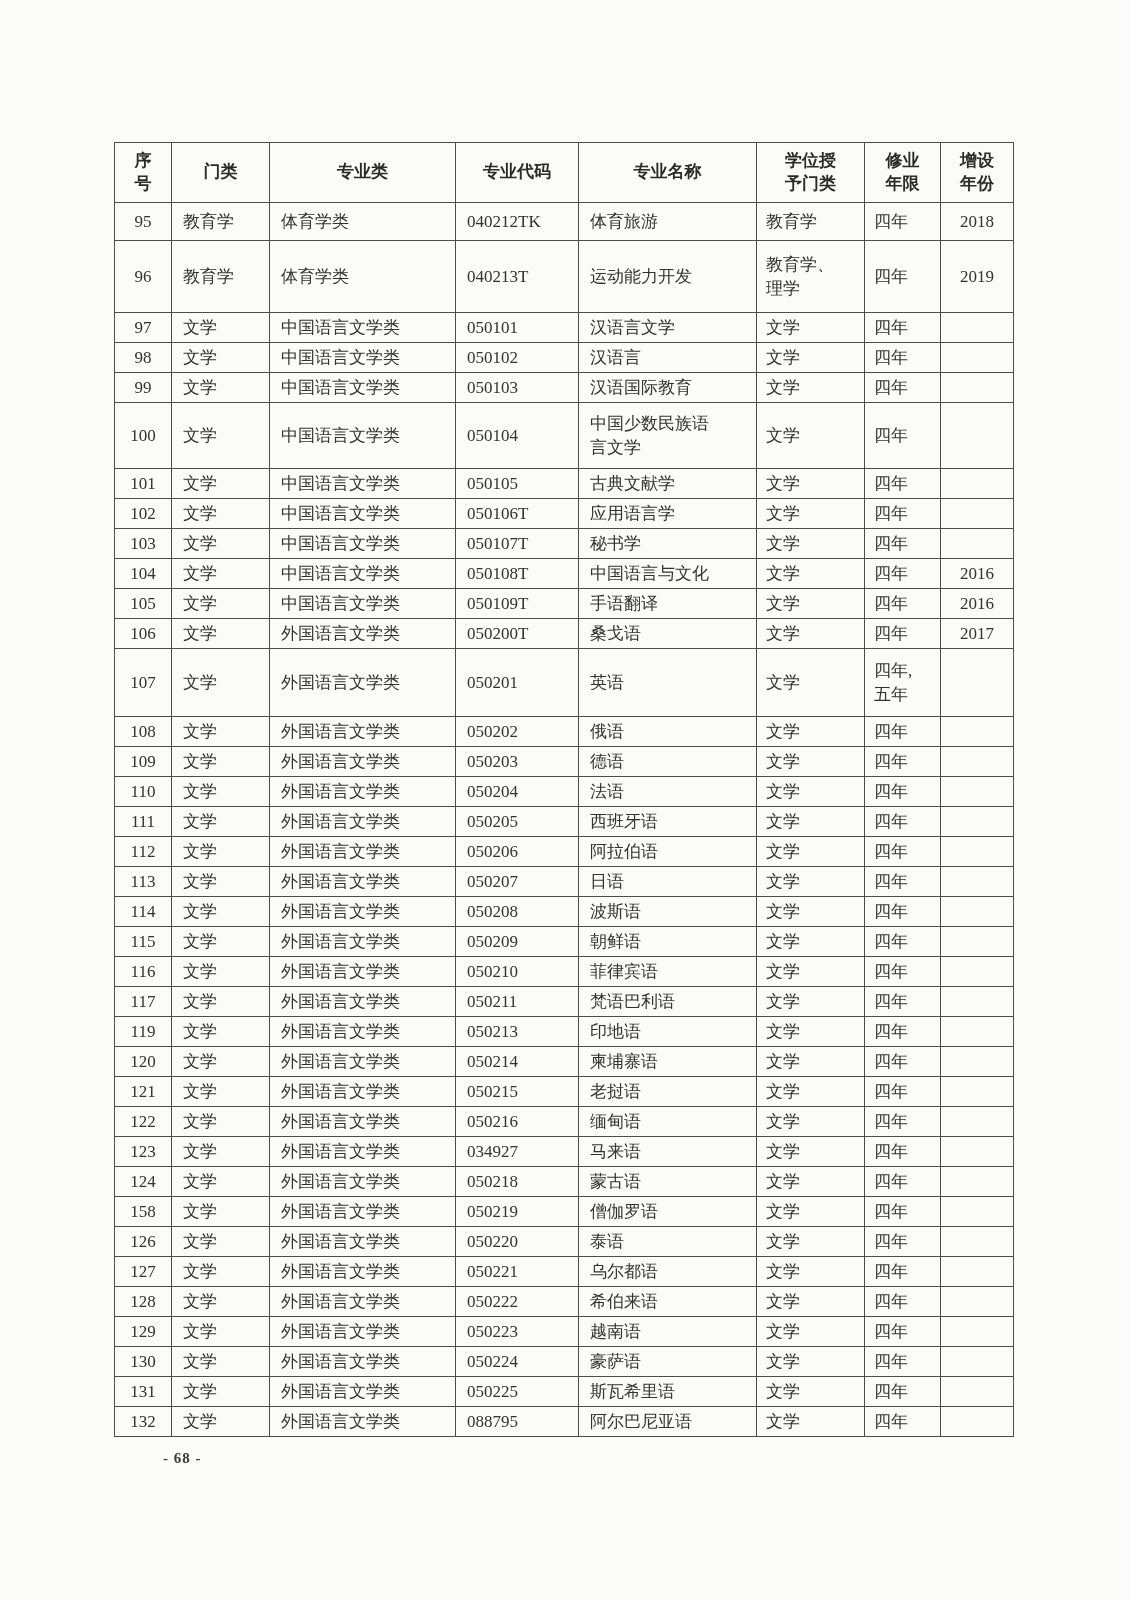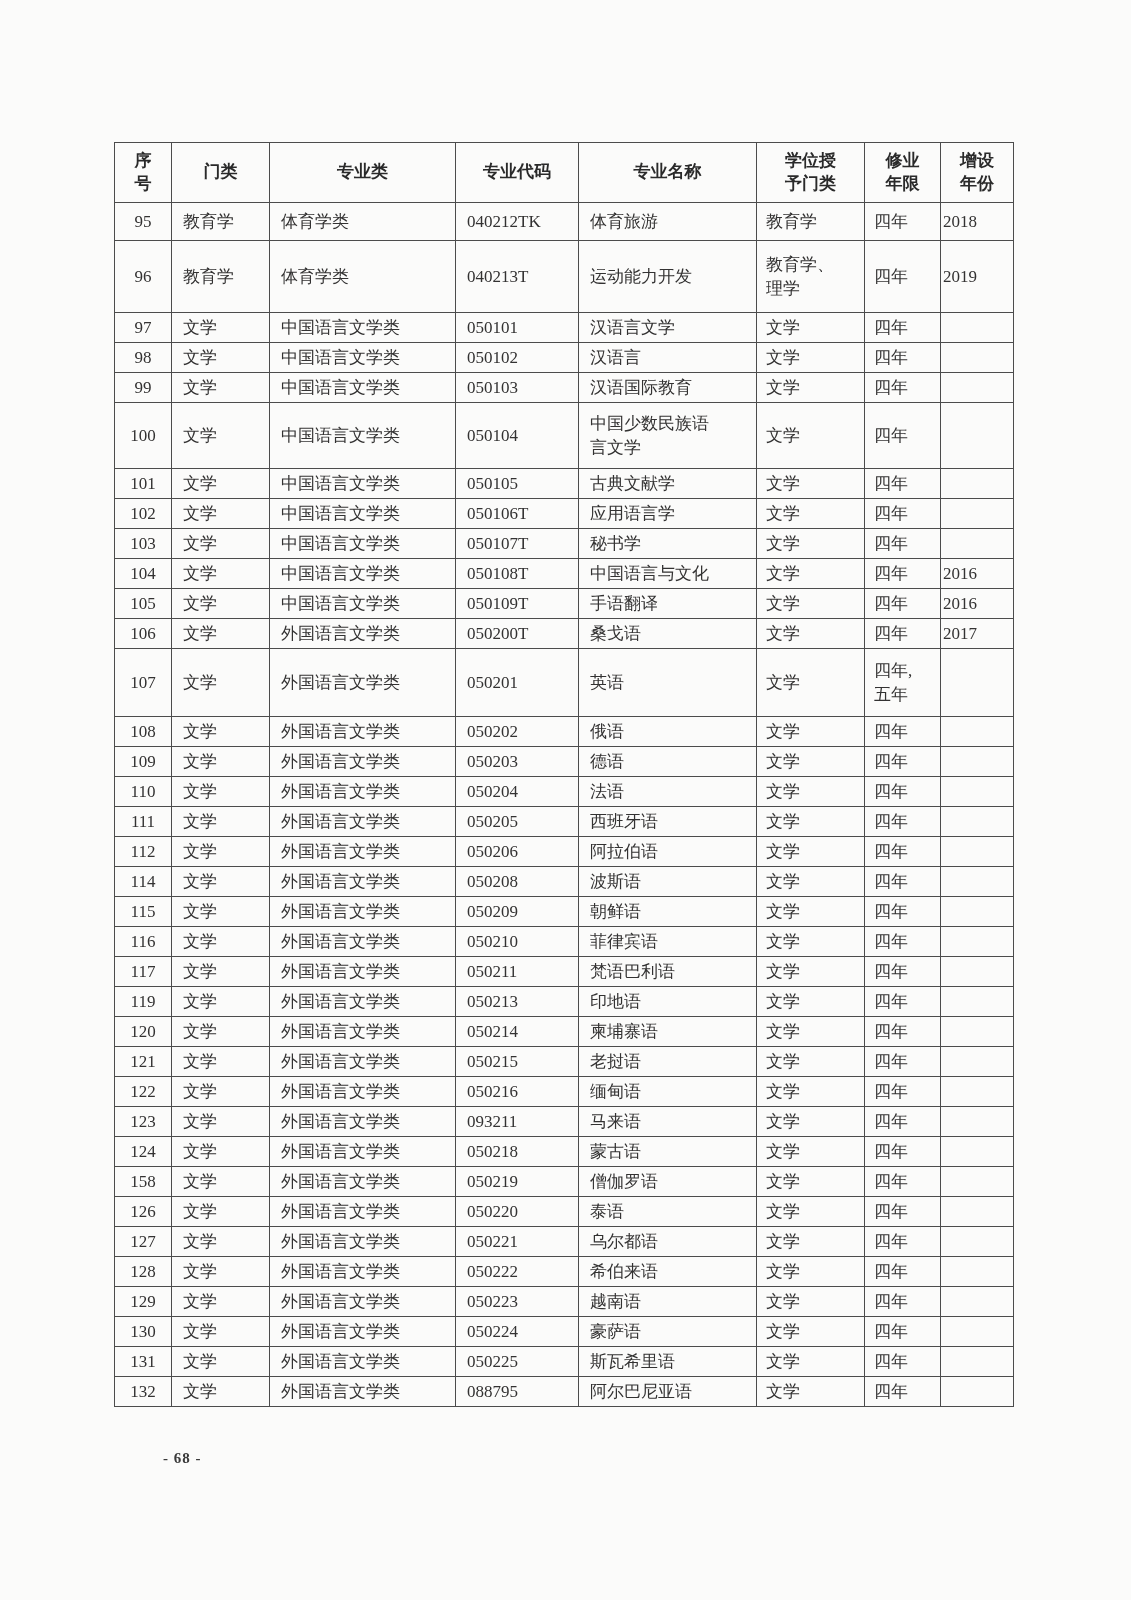--- a/index.html
+++ b/index.html
@@ -38,21 +38,21 @@
   tbody tr:nth-child(2){height:72px;}
   tbody tr:nth-child(6){height:66px;padding-left:25px;}
   tbody tr:nth-child(13){height:68px;}
   table.catalog td{
     line-height:1.4;
     padding:2px 6px 2px 11px;
     text-align:left;
     color:#333232;
   }
   table.catalog td.c0{text-align:center;padding:2px 2px;}
-  table.catalog td.c7{text-align:left;padding:2px 2px;}
+  table.catalog td.c7{text-align:center;padding:2px 2px;}
   table.catalog td.c6{padding-left:9px;}
   table.catalog td.c5{padding-left:9px;}
   .footer{
     position:absolute;
     left:163px;top:1450px;
     font-size:15px;
     font-weight:bold;
     letter-spacing:1px;
     color:#3a3a3a;
   }
@@ -267,20 +267,30 @@
           <td class="c0">112</td>
           <td class="c1">文学</td>
           <td class="c2">外国语言文学类</td>
           <td class="c3">050206</td>
           <td class="c4">阿拉伯语</td>
           <td class="c5">文学</td>
           <td class="c6">四年</td>
           <td class="c7"></td>
         </tr>
         <tr>
+          <td class="c0">113</td>
+          <td class="c1">文学</td>
+          <td class="c2">外国语言文学类</td>
+          <td class="c3">050207</td>
+          <td class="c4">日语</td>
+          <td class="c5">文学</td>
+          <td class="c6">四年</td>
+          <td class="c7"></td>
+        </tr>
+        <tr>
           <td class="c0">114</td>
           <td class="c1">文学</td>
           <td class="c2">外国语言文学类</td>
           <td class="c3">050208</td>
           <td class="c4">波斯语</td>
           <td class="c5">文学</td>
           <td class="c6">四年</td>
           <td class="c7"></td>
         </tr>
         <tr>
@@ -350,21 +360,21 @@
           <td class="c3">050216</td>
           <td class="c4">缅甸语</td>
           <td class="c5">文学</td>
           <td class="c6">四年</td>
           <td class="c7"></td>
         </tr>
         <tr>
           <td class="c0">123</td>
           <td class="c1">文学</td>
           <td class="c2">外国语言文学类</td>
-          <td class="c3">093211</td>
+          <td class="c3">034927</td>
           <td class="c4">马来语</td>
           <td class="c5">文学</td>
           <td class="c6">四年</td>
           <td class="c7"></td>
         </tr>
         <tr>
           <td class="c0">124</td>
           <td class="c1">文学</td>
           <td class="c2">外国语言文学类</td>
           <td class="c3">050218</td>

